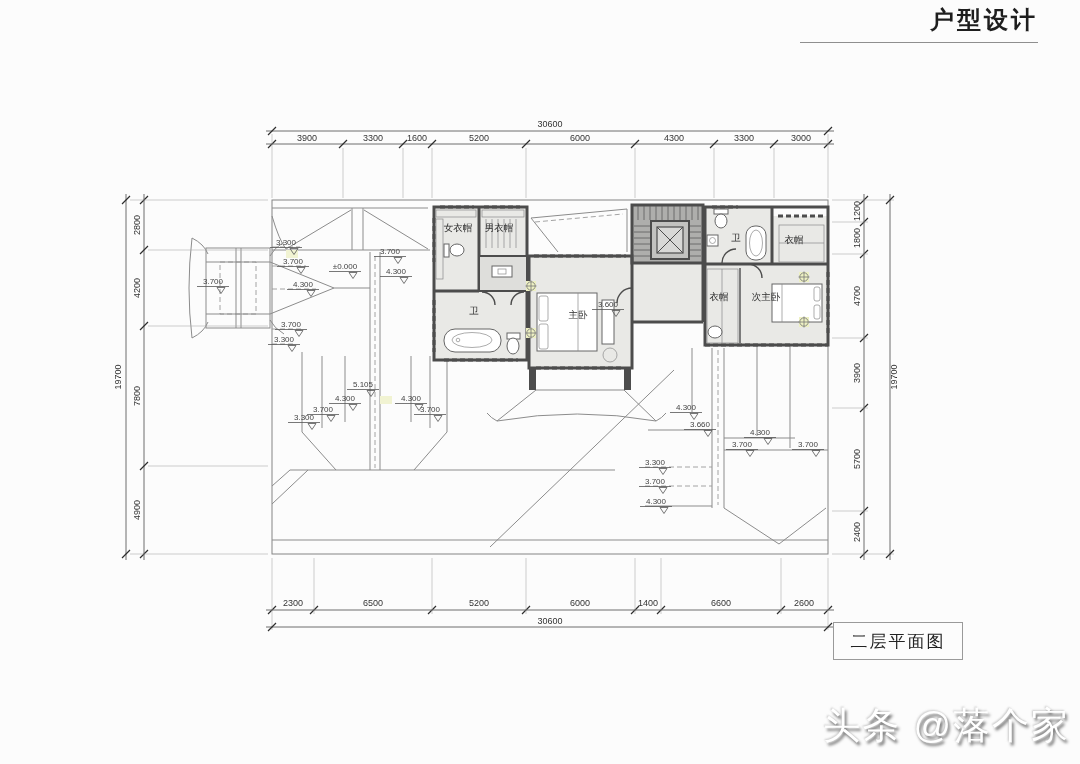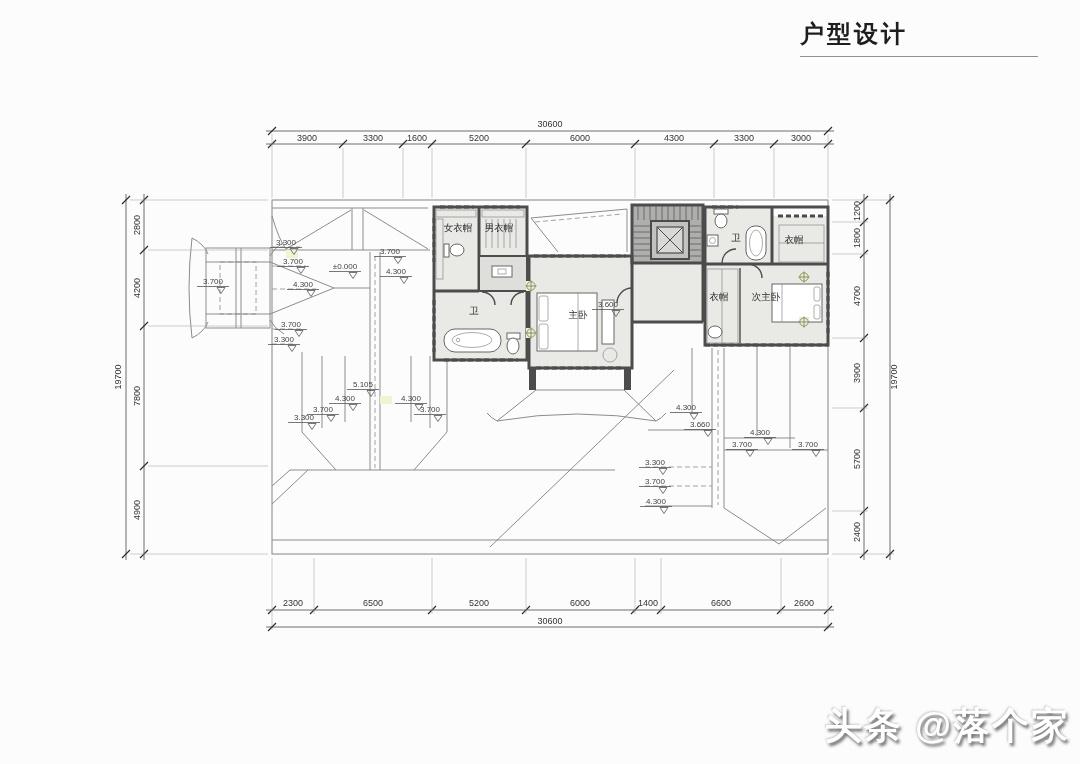--- a/index.html
+++ b/index.html
@@ -1,30 +1,30 @@
 <!DOCTYPE html>
 <html><head>
 <meta charset="utf-8">
 <style>
   html,body{margin:0;padding:0;}
   body{width:1080px;height:764px;background:#fcfcfc;position:relative;overflow:hidden;
        font-family:"Liberation Sans","DejaVu Sans",sans-serif;}
   .page{position:absolute;inset:0;}
   
-  .hdr{position:absolute;top:18px;right:42px;color:#1e1e1e;}
+  .hdr{position:absolute;top:4px;right:42px;text-align:right;color:#1e1e1e;}
   .hdr .title{font-size:24px;font-weight:bold;letter-spacing:3px;font-family:"Liberation Serif","DejaVu Serif",serif;}
   .hdr .subtitle{font-size:17.5px;margin-top:5px;letter-spacing:1px;color:#2a2a2a;
        font-family:"Liberation Serif","DejaVu Serif",serif;}
   .hdr .rule{height:1px;background:#8f8f8f;width:238px;margin:6px 0 0 auto;}
   
   .caption{position:absolute;left:833px;top:622px;width:128px;height:36px;border:1px solid #9a9a9a;
        display:flex;align-items:center;justify-content:center;font-size:17px;color:#222;
        letter-spacing:2px;font-family:"Liberation Serif","DejaVu Serif",serif;}
   
-  .wm{position:absolute;top:701px;right:10px;font-size:37px;font-weight:bold;letter-spacing:2px;color:#ffffff;
+  .wm{position:absolute;top:701px;right:10px;font-size:37px;font-weight:normal;letter-spacing:2px;color:#ffffff;
       text-shadow:2px 3px 3px rgba(110,110,110,.95),-1px -1px 2px rgba(175,175,175,.6);margin-left:13px;}
   
   svg{position:absolute;inset:0;}
   .bnd{stroke:#848484;stroke-width:1;fill:none;}
   .ln{stroke:#8c8c8c;stroke-width:1;fill:none;}
   .lnd{stroke:#9a9a9a;stroke-width:0.9;fill:none;stroke-dasharray:5 3;}
   .wall{stroke:#4c4c4c;stroke-width:3;fill:none;}
   .wallt{stroke:#4c4c4c;stroke-width:1.4;fill:none;}
   .win{stroke:#4c4c4c;stroke-width:3;fill:none;stroke-dasharray:5 3;}
   .floor{fill:#e9e9e6;stroke:none;}
@@ -403,16 +403,19 @@
       <text class="roomtxt" x="499" y="231">男衣帽</text>
       <text class="roomtxt" x="474" y="314">卫</text>
       <text class="roomtxt" x="578" y="318">主卧</text>
       <text class="roomtxt" x="736" y="241">卫</text>
       <text class="roomtxt" x="794" y="243">衣帽</text>
       <text class="roomtxt" x="719" y="300">衣帽</text>
       <text class="roomtxt" x="766" y="300">次主卧</text>
     </g>
   </svg>
 
+  <div class="caption">
+    <span>二层平面图</span>
+  </div>
 
   <div class="wm">头条 @落个家</div>
 
 </div>
 
 </body></html>

